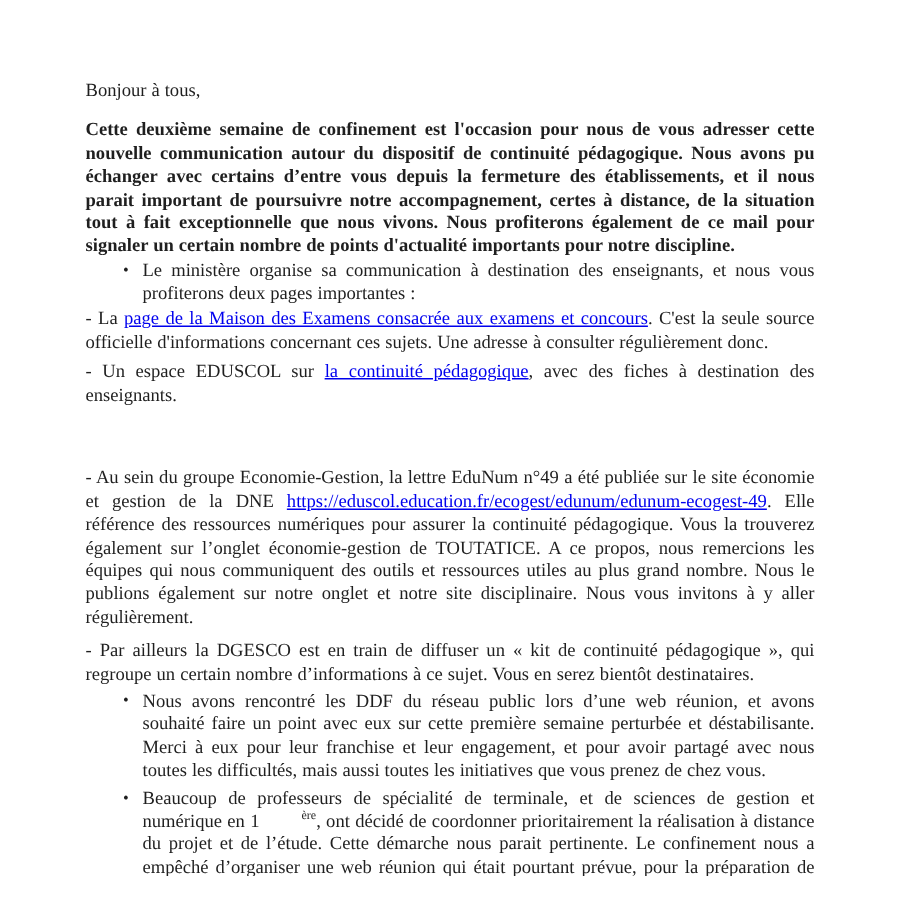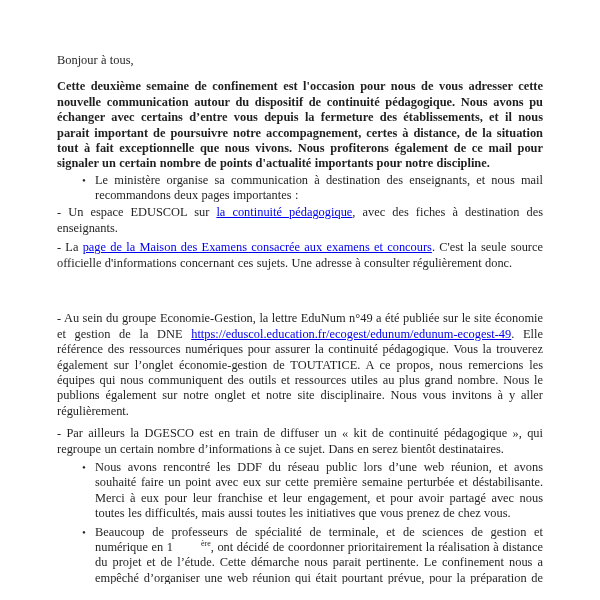--- a/index.html
+++ b/index.html
@@ -57,22 +57,22 @@
     padding-left:28px;
   }
 </style>
 </head>
 <body>
 
 <div class="page">
   <div id="doc">
       <div class="para plain"><span>Bonjour à tous,</span></div>
       <div class="para plain"><span>Cette deuxième semaine de confinement est l'occasion pour nous de vous adresser cette nouvelle communication autour du dispositif de continuité pédagogique. Nous avons pu échanger avec certains d’entre vous depuis la fermeture des établissements, et il nous parait important de poursuivre notre accompagnement, certes à distance, de la situation tout à fait exceptionnelle que nous vivons. Nous profiterons également de ce mail pour signaler un certain nombre de points d'actualité importants pour notre discipline.</span></div>
-      <div class="para bullet"><span class="marker">•</span><span>Le ministère organise sa communication à destination des enseignants, et nous mail recommandons deux pages importantes :</span></div>
+      <div class="para bullet"><span class="marker">•</span><span>Le ministère organise sa communication à destination des enseignants, et nous vous profiterons deux pages importantes :</span></div>
+      <div class="para dash"><span>- La </span><a class="doc-link" href="#">page de la Maison des Examens consacrée aux examens et concours</a><span>. C'est la seule source officielle d'informations concernant ces sujets. Une adresse à consulter régulièrement donc.</span></div>
       <div class="para dash"><span>- Un espace EDUSCOL sur </span><a class="doc-link" href="#">la continuité pédagogique</a><span>, avec des fiches à destination des enseignants.</span></div>
-      <div class="para dash"><span>- La </span><a class="doc-link" href="#">page de la Maison des Examens consacrée aux examens et concours</a><span>. C'est la seule source officielle d'informations concernant ces sujets. Une adresse à consulter régulièrement donc.</span></div>
       <div class="para dash"><span>- Au sein du groupe Economie-Gestion, la lettre EduNum n°49 a été publiée sur le site économie et gestion de la DNE </span><a class="doc-link" href="#">https://eduscol.education.fr/ecogest/edunum/edunum-ecogest-49</a><span>. Elle référence des ressources numériques pour assurer la continuité pédagogique. Vous la trouverez également sur l’onglet économie-gestion de TOUTATICE. A ce propos, nous remercions les équipes qui nous communiquent des outils et ressources utiles au plus grand nombre. Nous le publions également sur notre onglet et notre site disciplinaire. Nous vous invitons à y aller régulièrement.</span></div>
-      <div class="para dash"><span>- Par ailleurs la DGESCO est en train de diffuser un « kit de continuité pédagogique », qui regroupe un certain nombre d’informations à ce sujet. Dans en serez bientôt destinataires.</span></div>
+      <div class="para dash"><span>- Par ailleurs la DGESCO est en train de diffuser un « kit de continuité pédagogique », qui regroupe un certain nombre d’informations à ce sujet. Vous en serez bientôt destinataires.</span></div>
       <div class="para bullet"><span class="marker">•</span><span>Nous avons rencontré les DDF du réseau public lors d’une web réunion, et avons souhaité faire un point avec eux sur cette première semaine perturbée et déstabilisante. Merci à eux pour leur franchise et leur engagement, et pour avoir partagé avec nous toutes les difficultés, mais aussi toutes les initiatives que vous prenez de chez vous.</span></div>
       <div class="para bullet"><span class="marker">•</span><span>Beaucoup de professeurs de spécialité de terminale, et de sciences de gestion et numérique en 1</span><sup class="sup-run">ère</sup><span>, ont décidé de coordonner prioritairement la réalisation à distance du projet et de l’étude. Cette démarche nous parait pertinente. Le confinement nous a empêché d’organiser une web réunion qui était pourtant prévue, pour la préparation de l’étude et sa soutenance. Un document de cadrage vous sera adressé d’ici le début de la semaine prochaine afin de préciser la lecture des attendus et du règlement d’examen.</span></div>
       <div class="para bullet"><span class="marker">•</span><span>Dans le prolongement de notre précédent mail, où nous vous proposions des web réunions pour celles et ceux qui en éprouvaient le besoin, nous réunirons bientôt les professeurs stagiaires de notre discipline, des deux réseaux, afin d’envisager avec eux la fin de leur année</span></div>
     </div>
 </div>
 
 </body></html>

